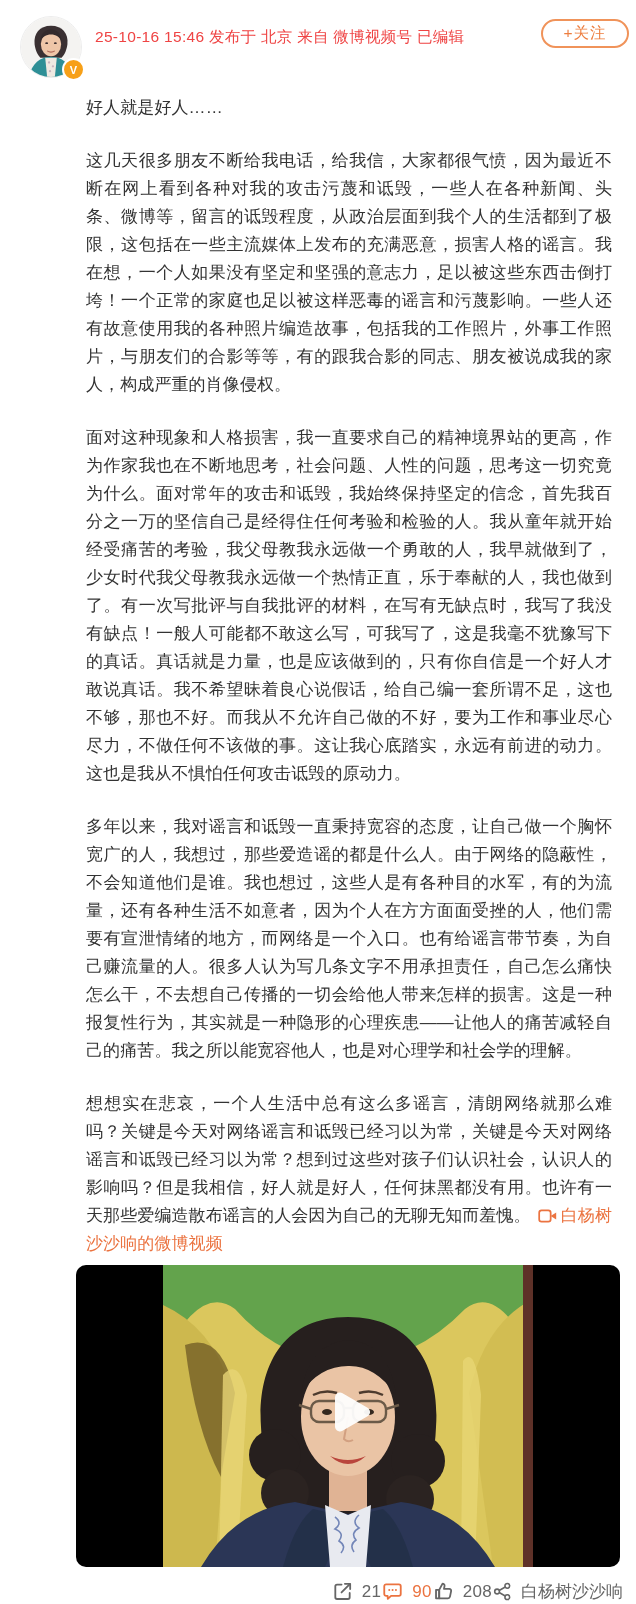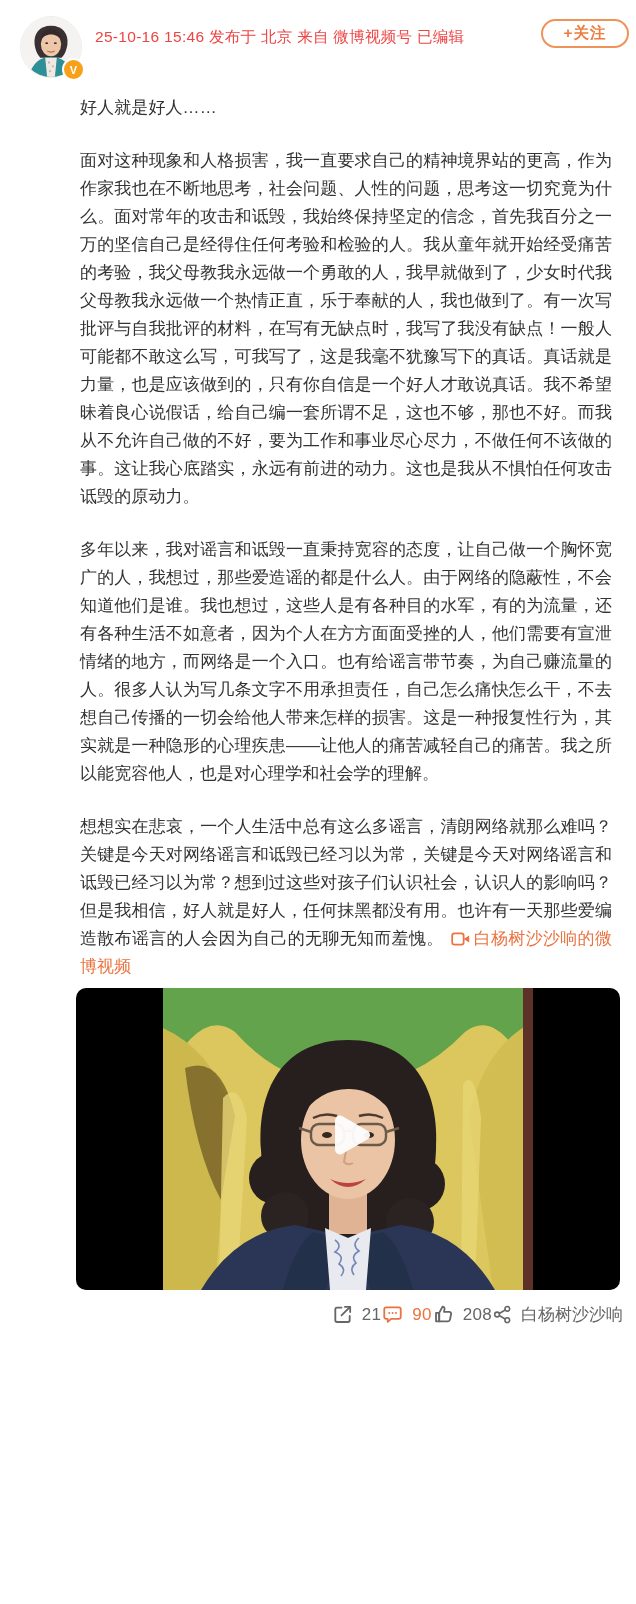--- a/index.html
+++ b/index.html
@@ -17,24 +17,24 @@
   .username{font-size:17.5px;font-weight:bold;color:#333;letter-spacing:.5px;}
   .crown{display:inline-block;margin-left:3px;}
   .level-pennant{height:17px;padding:0 11px 0 6px;background:#fbf0b4;border:1px solid #e3c765;
                  clip-path:polygon(0 0,80% 0,100% 50%,80% 100%,0 100%);border-radius:2px;
                  color:#d6362c;font-style:italic;font-weight:bold;font-size:12px;
                  display:flex;align-items:center;}
   .meta{font-size:15.5px;color:#ef4444;margin-top:9px;letter-spacing:.3px;}
   .follow-btn{position:absolute;right:7px;top:19px;width:88px;height:29px;box-sizing:border-box;
               background:#fff;border:2px solid #f0935a;border-radius:15px;color:#ed7d3e;
               font-size:15.5px;font-family:inherit;display:flex;align-items:center;justify-content:center;
-              letter-spacing:1px;cursor:pointer;font-weight:bold;}
+              letter-spacing:1px;cursor:pointer;}
   
   .content{padding:16px 24px 0 76px;font-size:17px;line-height:28px;color:#333;}
-  .content p{margin:0 0 25px 4px;text-align:justify;letter-spacing:.1px;}
+  .content p{margin:0 0 25px 10px;text-align:justify;letter-spacing:.1px;}
   .content p.p-last{margin-bottom:7px;}
   .video-link{color:#eb7340;text-decoration:none;cursor:pointer;white-space:normal;}
   .video-link .vl-icon{vertical-align:-3px;margin:0 4px 0 7px;}
   
   .video-card{position:relative;width:544px;height:302px;background:#000;border-radius:10px;
               overflow:hidden;display:flex;justify-content:center;cursor:pointer;}
   .thumb{display:block;height:302px;width:370px;}
   .play-wrap{position:absolute;left:50%;top:50%;transform:translate(-50%,-50%);}
   
   .footer{display:flex;align-items:center;justify-content:flex-end;
@@ -67,20 +67,21 @@
       <div class="v-badge">V</div>
     </div>
     <div class="user-block">
       <div class="meta">25-10-16 15:46 发布于 北京 来自 微博视频号 已编辑</div>
     </div>
     <button class="follow-btn">+关注</button>
   </div>
 
   <div class="content">
     <p>好人就是好人……</p>
+    <p>这几天很多朋友不断给我电话，给我信，大家都很气愤，因为最近不断在网上看到各种对我的攻击污蔑和诋毁，一些人在各种新闻、头条、微博等，留言的诋毁程度，从政治层面到我个人的生活都到了极限，这包括在一些主流媒体上发布的充满恶意，损害人格的谣言。我在想，一个人如果没有坚定和坚强的意志力，足以被这些东西击倒打垮！一个正常的家庭也足以被这样恶毒的谣言和污蔑影响。一些人还有故意使用我的各种照片编造故事，包括我的工作照片，外事工作照片，与朋友们的合影等等，有的跟我合影的同志、朋友被说成我的家人，构成严重的肖像侵权。</p>
     <p>面对这种现象和人格损害，我一直要求自己的精神境界站的更高，作为作家我也在不断地思考，社会问题、人性的问题，思考这一切究竟为什么。面对常年的攻击和诋毁，我始终保持坚定的信念，首先我百分之一万的坚信自己是经得住任何考验和检验的人。我从童年就开始经受痛苦的考验，我父母教我永远做一个勇敢的人，我早就做到了，少女时代我父母教我永远做一个热情正直，乐于奉献的人，我也做到了。有一次写批评与自我批评的材料，在写有无缺点时，我写了我没有缺点！一般人可能都不敢这么写，可我写了，这是我毫不犹豫写下的真话。真话就是力量，也是应该做到的，只有你自信是一个好人才敢说真话。我不希望昧着良心说假话，给自己编一套所谓不足，这也不够，那也不好。而我从不允许自己做的不好，要为工作和事业尽心尽力，不做任何不该做的事。这让我心底踏实，永远有前进的动力。这也是我从不惧怕任何攻击诋毁的原动力。</p>
     <p>多年以来，我对谣言和诋毁一直秉持宽容的态度，让自己做一个胸怀宽广的人，我想过，那些爱造谣的都是什么人。由于网络的隐蔽性，不会知道他们是谁。我也想过，这些人是有各种目的水军，有的为流量，还有各种生活不如意者，因为个人在方方面面受挫的人，他们需要有宣泄情绪的地方，而网络是一个入口。也有给谣言带节奏，为自己赚流量的人。很多人认为写几条文字不用承担责任，自己怎么痛快怎么干，不去想自己传播的一切会给他人带来怎样的损害。这是一种报复性行为，其实就是一种隐形的心理疾患——让他人的痛苦减轻自己的痛苦。我之所以能宽容他人，也是对心理学和社会学的理解。</p>
     <p class="p-last"><span>想想实在悲哀，一个人生活中总有这么多谣言，清朗网络就那么难吗？关键是今天对网络谣言和诋毁已经习以为常，关键是今天对网络谣言和诋毁已经习以为常？想到过这些对孩子们认识社会，认识人的影响吗？但是我相信，好人就是好人，任何抹黑都没有用。也许有一天那些爱编造散布谣言的人会因为自己的无聊无知而羞愧。</span><a class="video-link"><svg class="vl-icon" width="19" height="16" viewBox="0 0 24 20">
             <rect x="1.5" y="3" width="14.5" height="14" rx="3" fill="none" stroke="#eb7340" stroke-width="2.2"></rect>
             <path d="M16 10 L23 5.5 V14.5 Z" fill="#eb7340"></path>
           </svg><span>白杨树沙沙响的微博视频</span></a></p>
 
     <div class="video-card">
       <svg class="thumb" viewBox="0 0 370 302">
 

